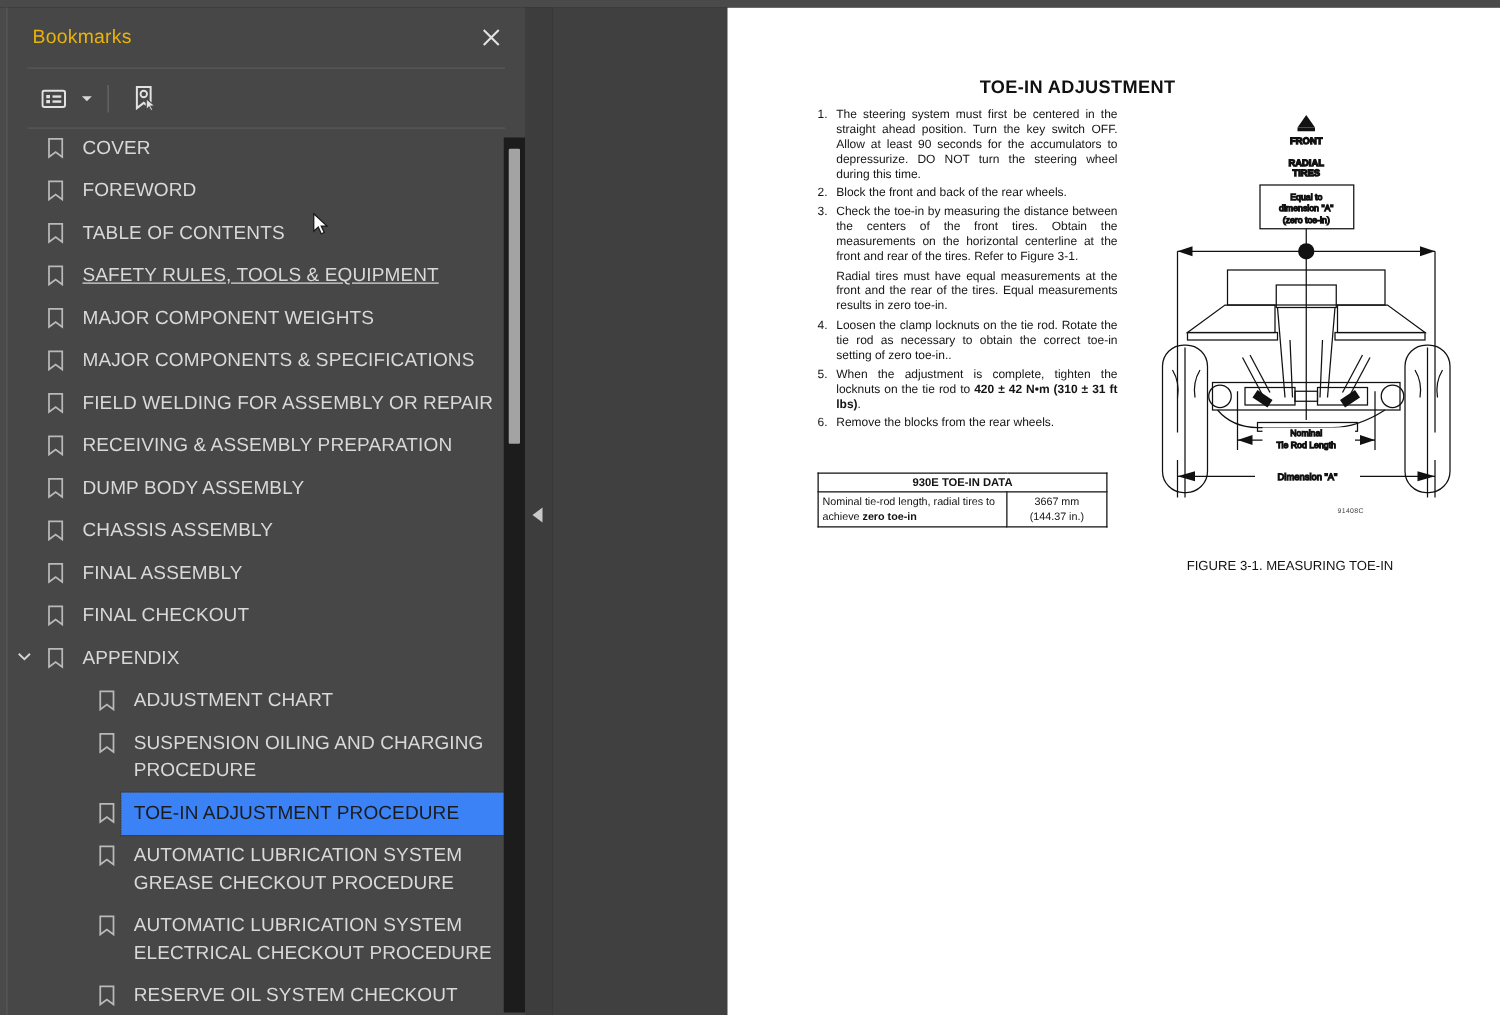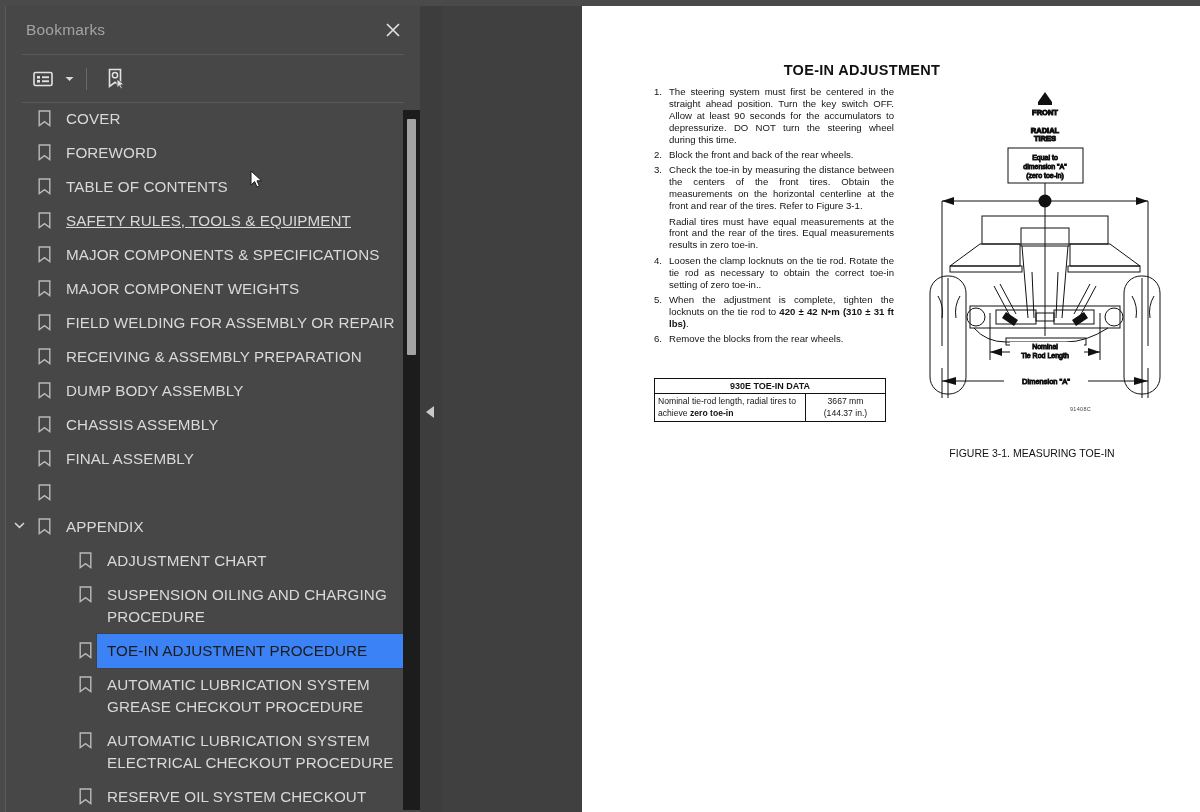--- a/index.html
+++ b/index.html
@@ -40,21 +40,21 @@
   }
 
   .sb-header {
     position: relative;
     height: 48px;
     display: flex;
     align-items: center;
     padding: 0 14px 0 20px;
   }
   .sb-title {
-    color: #a3a3a3;
+    color: #eab308;
     font-size: 15.5px;
     letter-spacing: .2px;
     flex: 1;
   }
   .close-btn {
     width: 26px; height: 26px;
     display: flex; align-items: center; justify-content: center;
     color: #e0e0e0;
     cursor: pointer;
   }
@@ -376,38 +376,38 @@
             </div>
             <div class="bm-label">SAFETY RULES, TOOLS &amp; EQUIPMENT</div>
           </div>
           <div class="bm-row level1">
             <div class="bm-chevron"></div>
             <div class="bm-icon">
               <svg width="13" height="17" viewBox="0 0 13 17">
                 <path d="M1.2 1 h10.6 v14.6 l-5.3 -4 l-5.3 4 z" fill="none" stroke="#b9b9b9" stroke-width="1.4"></path>
               </svg>
             </div>
+            <div class="bm-label">MAJOR COMPONENT WEIGHTS</div>
+          </div>
+          <div class="bm-row level1">
+            <div class="bm-chevron"></div>
+            <div class="bm-icon">
+              <svg width="13" height="17" viewBox="0 0 13 17">
+                <path d="M1.2 1 h10.6 v14.6 l-5.3 -4 l-5.3 4 z" fill="none" stroke="#b9b9b9" stroke-width="1.4"></path>
+              </svg>
+            </div>
             <div class="bm-label">MAJOR COMPONENTS &amp; SPECIFICATIONS</div>
           </div>
           <div class="bm-row level1">
             <div class="bm-chevron"></div>
             <div class="bm-icon">
               <svg width="13" height="17" viewBox="0 0 13 17">
                 <path d="M1.2 1 h10.6 v14.6 l-5.3 -4 l-5.3 4 z" fill="none" stroke="#b9b9b9" stroke-width="1.4"></path>
               </svg>
             </div>
-            <div class="bm-label">MAJOR COMPONENT WEIGHTS</div>
-          </div>
-          <div class="bm-row level1">
-            <div class="bm-chevron"></div>
-            <div class="bm-icon">
-              <svg width="13" height="17" viewBox="0 0 13 17">
-                <path d="M1.2 1 h10.6 v14.6 l-5.3 -4 l-5.3 4 z" fill="none" stroke="#b9b9b9" stroke-width="1.4"></path>
-              </svg>
-            </div>
             <div class="bm-label">FIELD WELDING FOR ASSEMBLY OR REPAIR</div>
           </div>
           <div class="bm-row level1">
             <div class="bm-chevron"></div>
             <div class="bm-icon">
               <svg width="13" height="17" viewBox="0 0 13 17">
                 <path d="M1.2 1 h10.6 v14.6 l-5.3 -4 l-5.3 4 z" fill="none" stroke="#b9b9b9" stroke-width="1.4"></path>
               </svg>
             </div>
             <div class="bm-label">RECEIVING &amp; ASSEMBLY PREPARATION</div>
@@ -439,20 +439,21 @@
             </div>
             <div class="bm-label">FINAL ASSEMBLY</div>
           </div>
           <div class="bm-row level1">
             <div class="bm-chevron"></div>
             <div class="bm-icon">
               <svg width="13" height="17" viewBox="0 0 13 17">
                 <path d="M1.2 1 h10.6 v14.6 l-5.3 -4 l-5.3 4 z" fill="none" stroke="#b9b9b9" stroke-width="1.4"></path>
               </svg>
             </div>
+            <div class="bm-label">FINAL CHECKOUT</div>
           </div>
           <div class="bm-row level1">
             <div class="bm-chevron">
               <svg width="11" height="8" viewBox="0 0 11 8">
                 <path d="M1 2 L5.5 6.4 L10 2" fill="none" stroke="#d5d5d5" stroke-width="1.5"></path>
               </svg>
             </div>
             <div class="bm-icon">
               <svg width="13" height="17" viewBox="0 0 13 17">
                 <path d="M1.2 1 h10.6 v14.6 l-5.3 -4 l-5.3 4 z" fill="none" stroke="#b9b9b9" stroke-width="1.4"></path>

